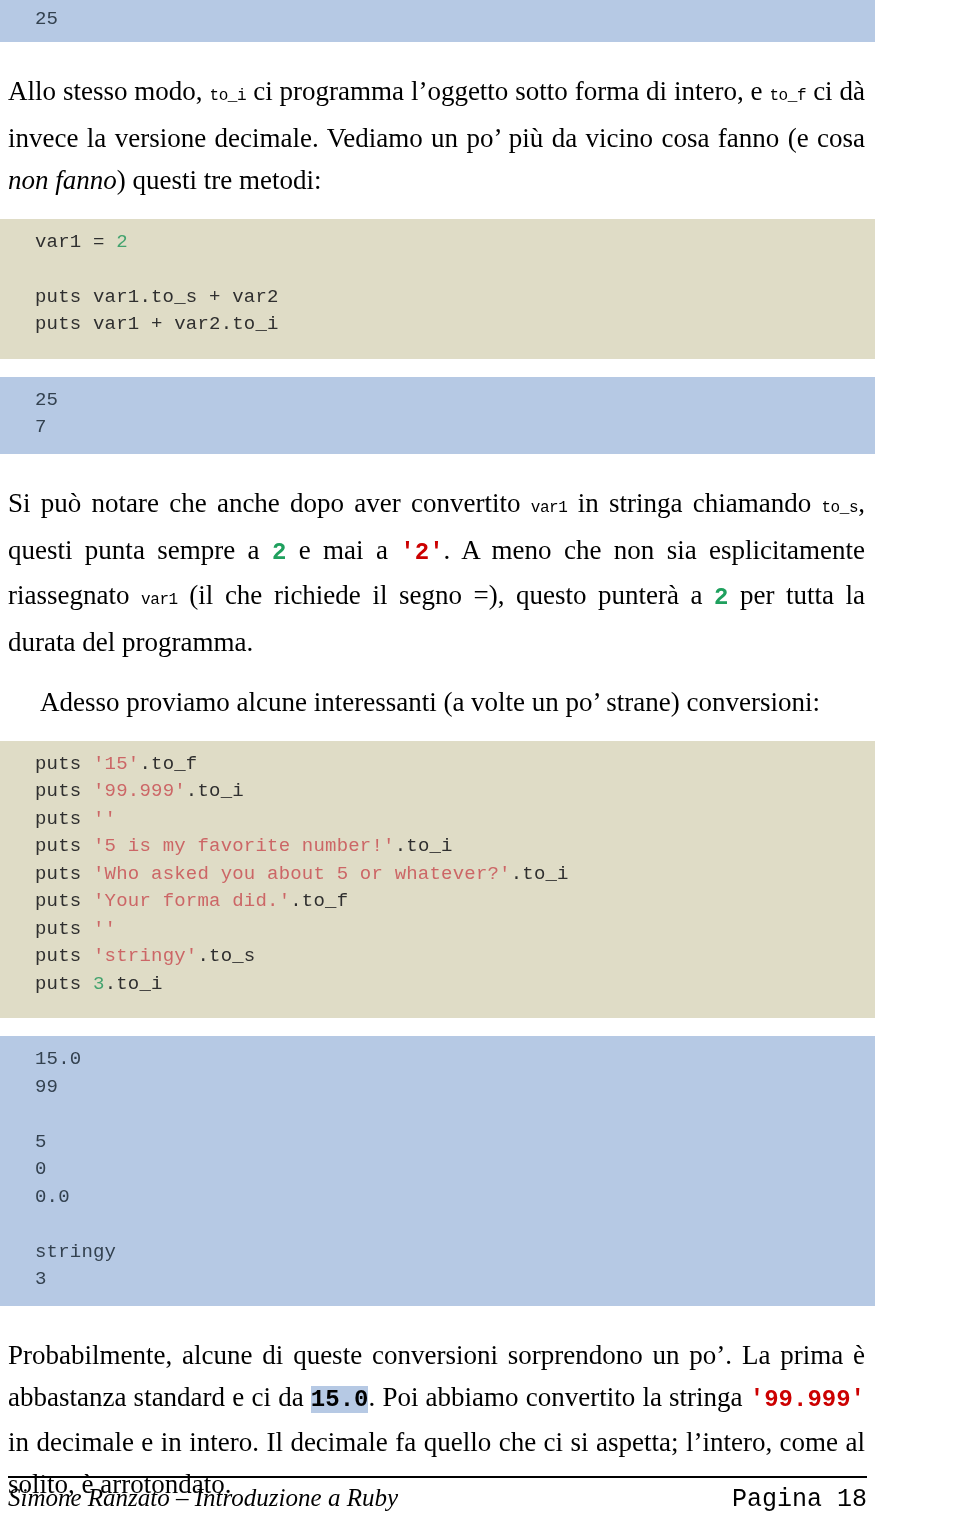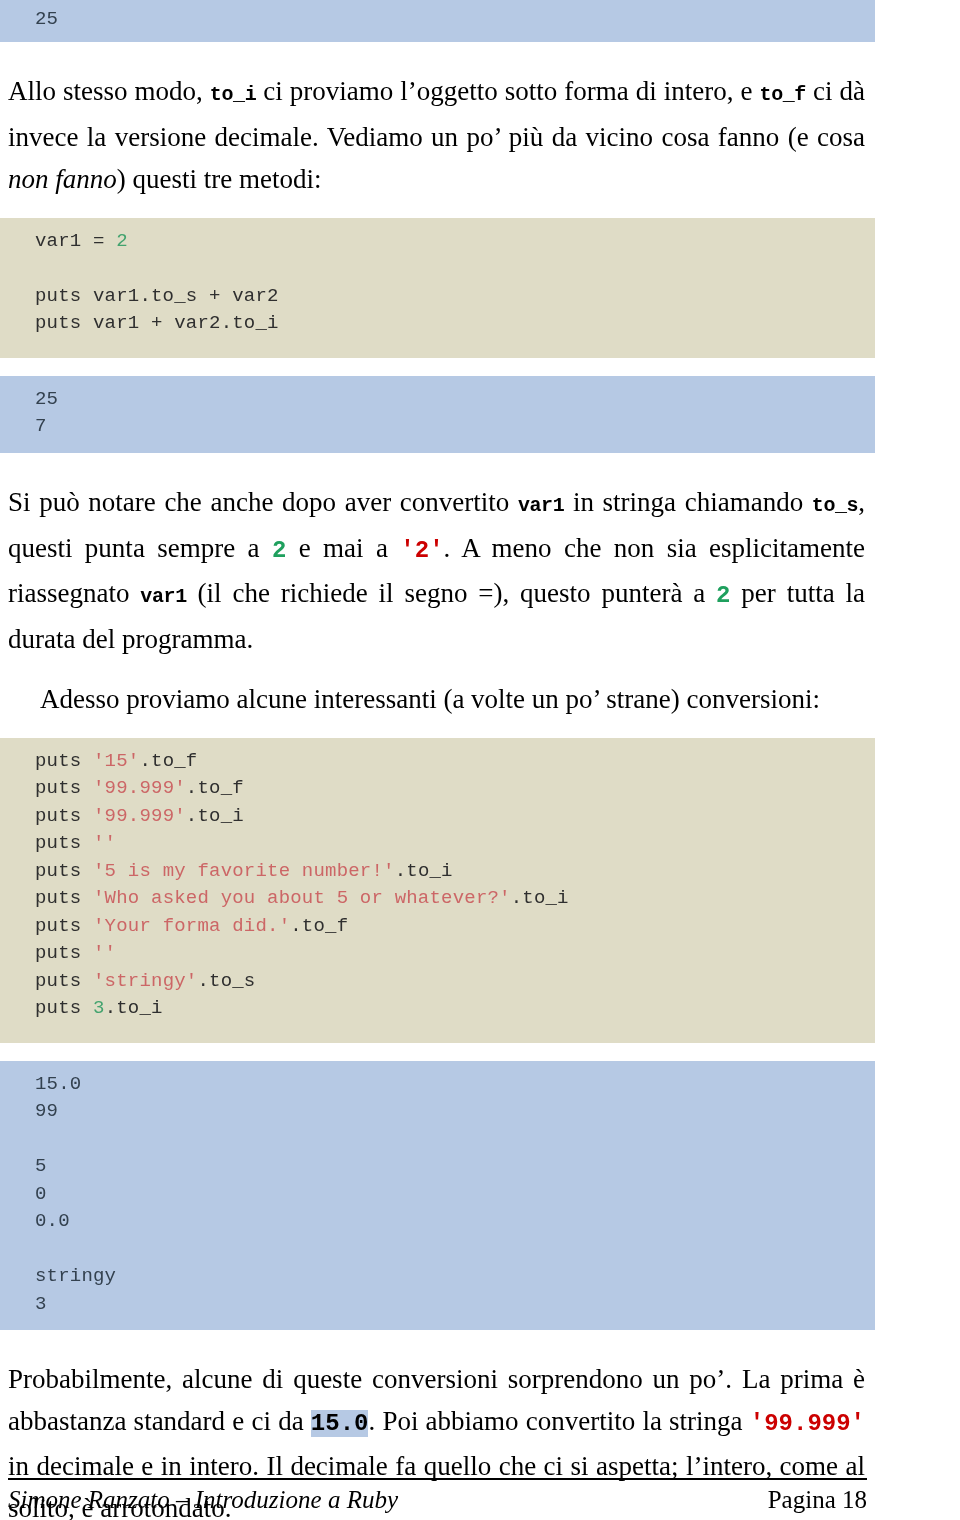--- a/index.html
+++ b/index.html
@@ -63,22 +63,22 @@
     font-size: 27px;
     line-height: 42px;
     text-align: justify;
     margin: 0;
     padding: 0 10px 0 8px;
   }
   .para.nojust { text-align: left; margin-left: 32px; }
 
   .cw {
     font-family: "Liberation Mono", "DejaVu Sans Mono", monospace;
-    font-weight: bold;
-    font-size: 20px;
+    font-weight: normal;
+    font-size: 16px;
     letter-spacing: -0.4px;
   }
   .cw-green {
     font-family: "Liberation Mono", "DejaVu Sans Mono", monospace;
     font-weight: bold;
     font-size: 24px;
     color: #1fa05e;
   }
   .cw-red {
     font-family: "Liberation Mono", "DejaVu Sans Mono", monospace;
@@ -114,35 +114,35 @@
     display: flex;
     justify-content: space-between;
     align-items: baseline;
     font-size: 25px;
   }
   .footer-left {
     font-style: italic;
     font-family: "Liberation Serif", serif;
   }
   .footer-right {
-    font-family: Liberation Serif, serif;
+    font-family: Liberation Mono, monospace;
   }
 </style>
 </head>
 <body>
 
 <div class="page">
 
   <div class="out-strip-top">
     <div class="mono-line">25</div>
   </div>
 
   <div class="gap-md"></div>
 
-  <p class="para"><span>Allo stesso modo, </span><span class="cw">to_i</span><span> ci proviamo l’oggetto sotto forma di intero, e </span><span class="cw">to_f</span><span> ci dà invece la versione decimale. Vediamo un po’ più da vicino cosa fanno (e cosa </span><span class="it">non fanno</span><span>) questi tre metodi:</span></p>
+  <p class="para"><span>Allo stesso modo, </span><span class="cw">to_i</span><span> ci programma l’oggetto sotto forma di intero, e </span><span class="cw">to_f</span><span> ci dà invece la versione decimale. Vediamo un po’ più da vicino cosa fanno (e cosa </span><span class="it">non fanno</span><span>) questi tre metodi:</span></p>
 
   <div class="gap-sm"></div>
 
   <div class="code-block">
     <div class="mono-line"><span>var1 = </span><span class="tok-num">2</span></div>
     <div class="mono-line blank">&nbsp;</div>
     <div class="mono-line">puts var1.to_s + var2</div>
     <div class="mono-line">puts var1 + var2.to_i</div>
   </div>
 
@@ -158,21 +158,20 @@
   <p class="para"><span>Si può notare che anche dopo aver convertito </span><span class="cw">var1</span><span> in stringa chiamando </span><span class="cw">to_s</span><span>, questi punta sempre a </span><span class="cw-green">2</span><span> e mai a </span><span class="cw-red">'2'</span><span>. A meno che non sia esplicitamente riassegnato </span><span class="cw">var1</span><span> (il che richiede il segno =), questo punterà a </span><span class="cw-green">2</span><span> per tutta la durata del programma.</span></p>
 
   <div class="gap-sm"></div>
 
   <p class="para nojust">Adesso proviamo alcune interessanti (a volte un po’ strane) conversioni:</p>
 
   <div class="gap-sm"></div>
 
   <div class="code-block">
     <div class="mono-line"><span>puts </span><span class="tok-str">'15'</span><span>.to_f</span></div>
-    <div class="mono-line"><span>puts </span><span class="tok-str">'99.999'</span><span>.to_f</span></div>
     <div class="mono-line"><span>puts </span><span class="tok-str">'99.999'</span><span>.to_i</span></div>
     <div class="mono-line"><span>puts </span><span class="tok-str">''</span><span></span></div>
     <div class="mono-line"><span>puts </span><span class="tok-str">'5 is my favorite number!'</span><span>.to_i</span></div>
     <div class="mono-line"><span>puts </span><span class="tok-str">'Who asked you about 5 or whatever?'</span><span>.to_i</span></div>
     <div class="mono-line"><span>puts </span><span class="tok-str">'Your forma did.'</span><span>.to_f</span></div>
     <div class="mono-line"><span>puts </span><span class="tok-str">''</span><span></span></div>
     <div class="mono-line"><span>puts </span><span class="tok-str">'stringy'</span><span>.to_s</span></div>
     <div class="mono-line"><span>puts </span><span class="tok-num">3</span><span>.to_i</span></div>
   </div>
 

